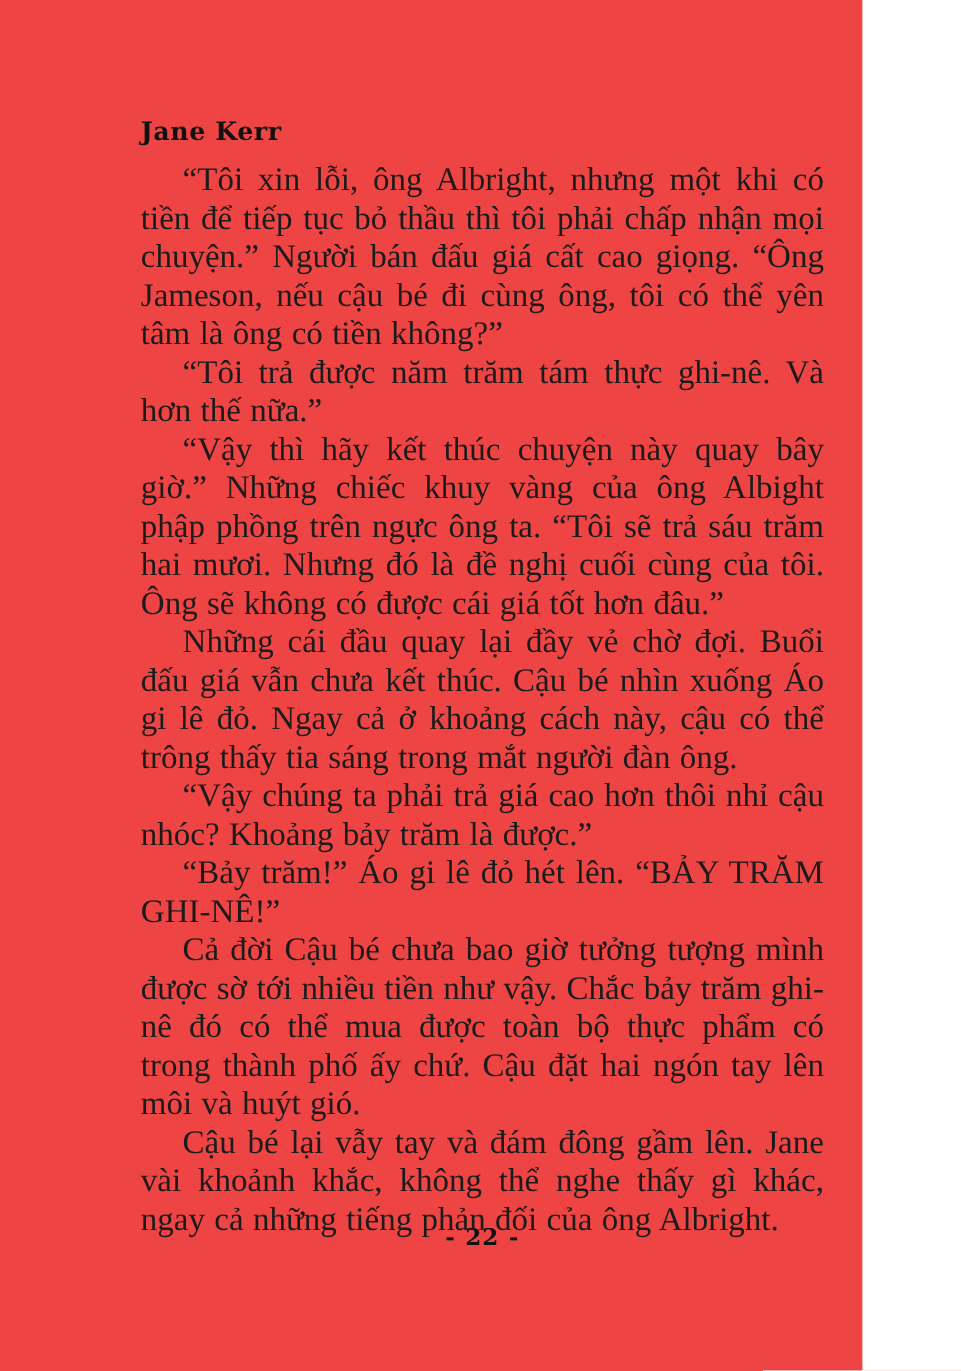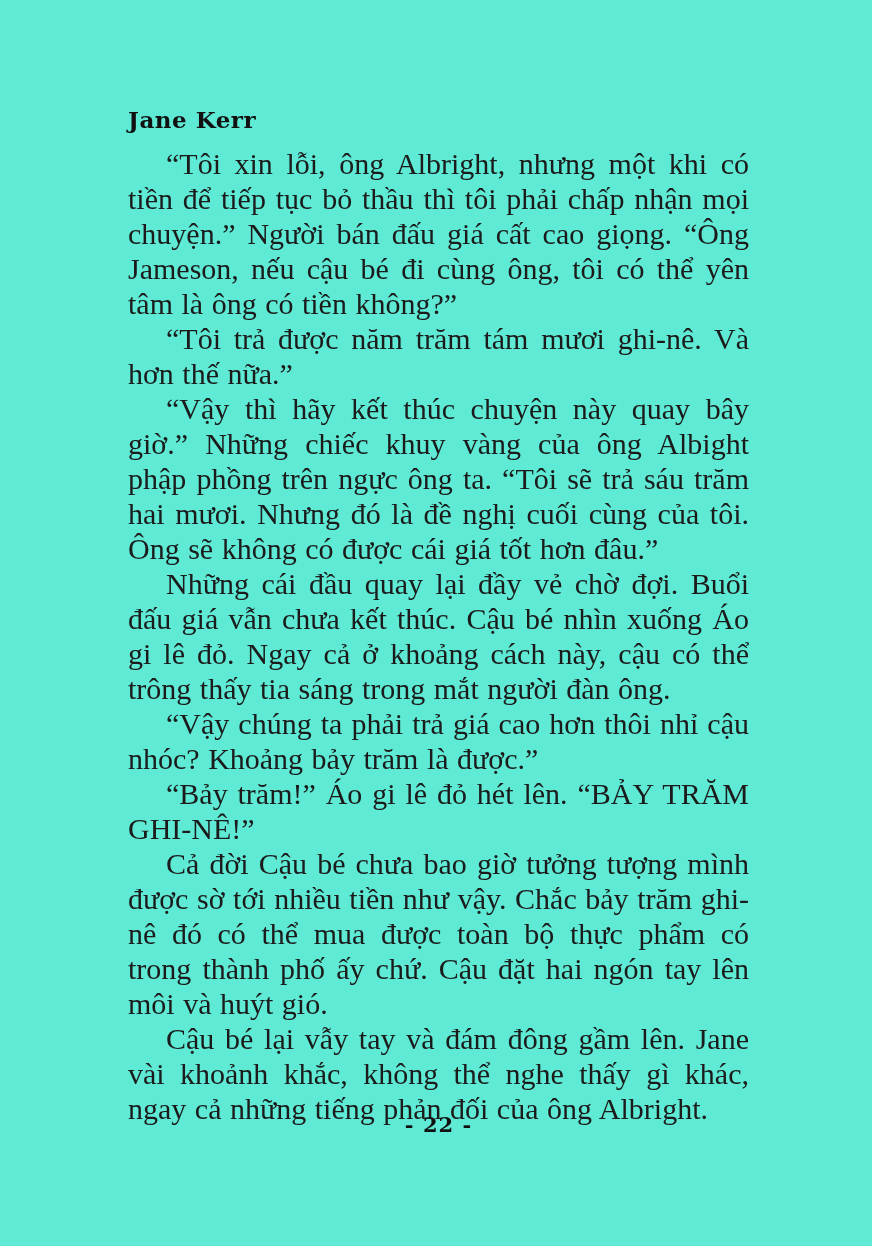--- a/index.html
+++ b/index.html
@@ -2,23 +2,23 @@
 <html><head>
 <meta charset="utf-8">
 <style>
   html, body {
     margin: 0;
     padding: 0;
     background: #ffffff;
   }
   .page {
     position: relative;
-    width: 872px;
+    width: 784px;
     height: 1246px;
-    background: #5eead4;
+    background: #ef4444;
     overflow: hidden;
     font-family: "Liberation Serif", serif;
     color: #1b1b1b;
   }
   .text-block {
     position: absolute;
     left: 128px;
     top: 106px;
     width: 621px;
   }
@@ -57,21 +57,21 @@
   }
 </style>
 </head>
 <body>
 
 <div class="page">
   <div class="text-block">
     <div class="book-header">Jane Kerr</div>
     <article>
       <p>“Tôi xin lỗi, ông Albright, nhưng một khi có tiền để tiếp tục bỏ thầu thì tôi phải chấp nhận mọi chuyện.” Người bán đấu giá cất cao giọng. “Ông Jameson, nếu cậu bé đi cùng ông, tôi có thể yên tâm là ông có tiền không?”</p>
-      <p>“Tôi trả được năm trăm tám mươi ghi-nê. Và hơn thế nữa.”</p>
+      <p>“Tôi trả được năm trăm tám thực ghi-nê. Và hơn thế nữa.”</p>
       <p>“Vậy thì hãy kết thúc chuyện này quay bây giờ.” Những chiếc khuy vàng của ông Albight phập phồng trên ngực ông ta. “Tôi sẽ trả sáu trăm hai mươi. Nhưng đó là đề nghị cuối cùng của tôi. Ông sẽ không có được cái giá tốt hơn đâu.”</p>
       <p>Những cái đầu quay lại đầy vẻ chờ đợi. Buổi đấu giá vẫn chưa kết thúc. Cậu bé nhìn xuống Áo gi lê đỏ. Ngay cả ở khoảng cách này, cậu có thể trông thấy tia sáng trong mắt người đàn ông.</p>
       <p>“Vậy chúng ta phải trả giá cao hơn thôi nhỉ cậu nhóc? Khoảng bảy trăm là được.”</p>
       <p>“Bảy trăm!” Áo gi lê đỏ hét lên. “BẢY TRĂM GHI-NÊ!”</p>
       <p>Cả đời Cậu bé chưa bao giờ tưởng tượng mình được sờ tới nhiều tiền như vậy. Chắc bảy trăm ghi-nê đó có thể mua được toàn bộ thực phẩm có trong thành phố ấy chứ. Cậu đặt hai ngón tay lên môi và huýt gió.</p>
       <p>Cậu bé lại vẫy tay và đám đông gầm lên. Jane vài khoảnh khắc, không thể nghe thấy gì khác, ngay cả những tiếng phản đối của ông Albright.</p>
     </article>
   </div>
   <div class="page-number">- 22 -</div>
 </div>

